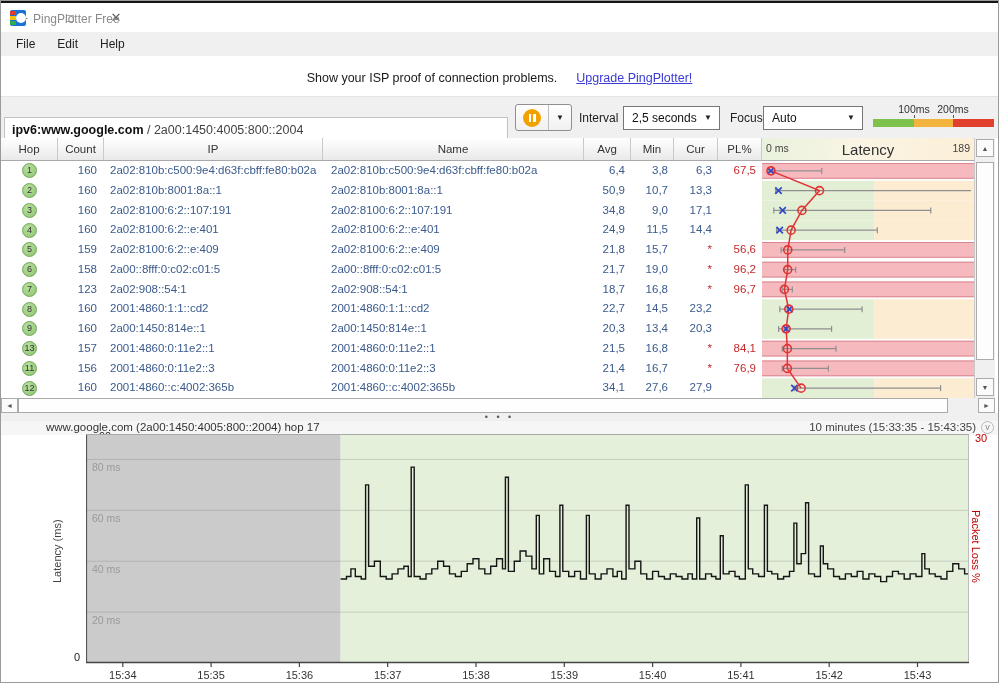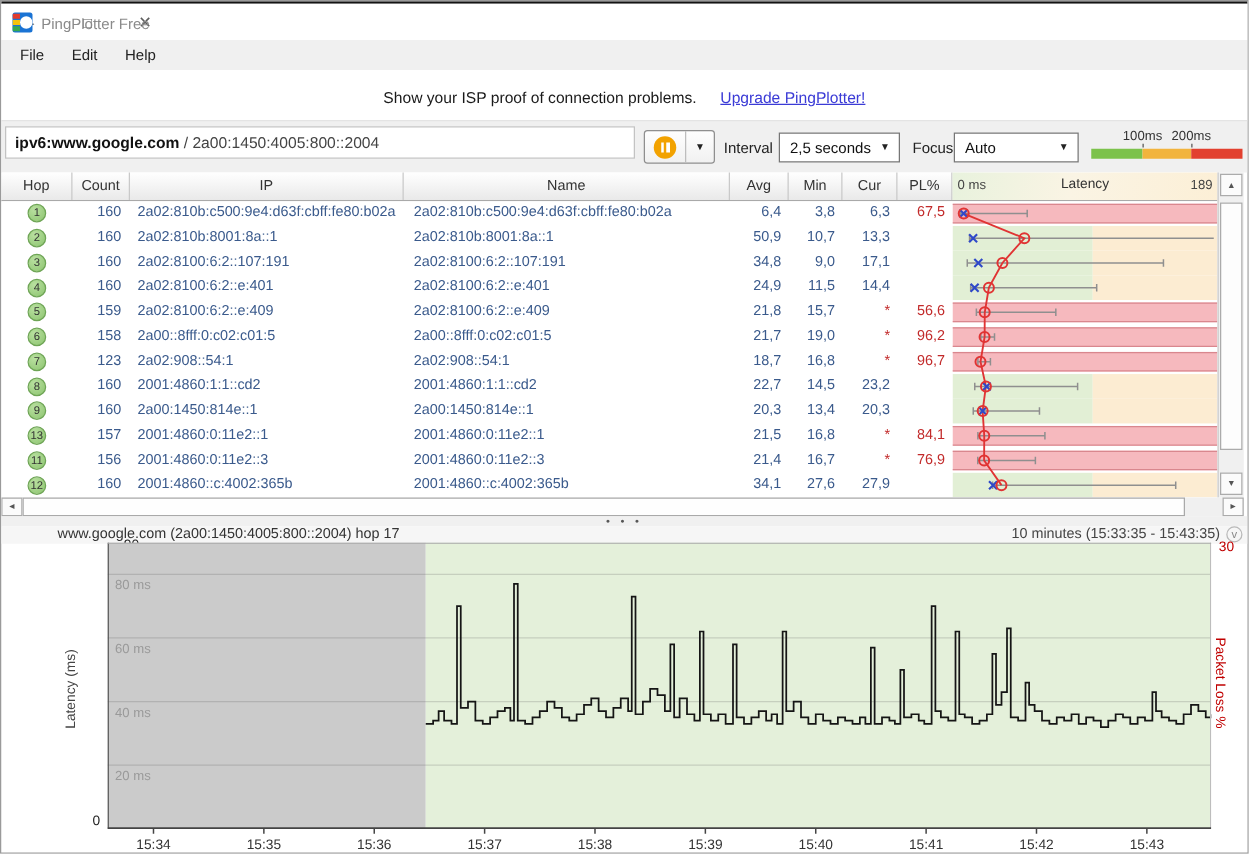--- a/index.html
+++ b/index.html
@@ -23,42 +23,42 @@
   
   .menubar { left:0; top:31px; width:997px; height:24px; background:#f0f0f0; display:flex; align-items:center; padding-left:4px; }
   .menuitem { padding:3px 11px; font-size:12px; color:#222; }
 
   
   .banner { left:0; top:55px; width:997px; height:40px; background:#fff; text-align:center; padding-top:15px; font-size:12.5px; color:#1a1a1a; }
   .banner a { color:#3b3bd6; text-decoration:underline; margin-left:19px; cursor:pointer; }
 
   
   .ctrlbar { left:0; top:95px; width:997px; height:42px; background:#f0f0f0; border-top:1px solid #e4e4e4; }
-  .target { left:3px; top:4px; width:504px; height:26px; background:#fff; border:1px solid #c3c3c3; line-height:24px; padding-left:7px; font-size:12.5px; color:#444; white-space:pre; }
+  .target { left:3px; top:20px; width:504px; height:26px; background:#fff; border:1px solid #c3c3c3; line-height:24px; padding-left:7px; font-size:12.5px; color:#444; white-space:pre; }
   .target b { color:#111; }
   .pausebtn { left:514px; top:7px; width:57px; height:27px; background:linear-gradient(#fefefe,#f1f1f1); border:1px solid #8f8f8f; border-radius:3px; display:flex; }
   .pauseseg { width:33px; height:100%; display:flex; align-items:center; justify-content:center; border-right:1px solid #bdbdbd; }
   .pausecirc { width:18px; height:18px; background:#f2a200; border-radius:50%; position:relative; }
   .pausecirc::before, .pausecirc::after { content:""; position:absolute; top:5px; width:2.5px; height:8px; background:#fff; }
   .pausecirc::before { left:5.5px; } .pausecirc::after { left:10px; }
   .caretseg { flex:1; display:flex; align-items:center; justify-content:center; font-size:8px; color:#222; }
   .ctl-label { top:14px; font-size:12px; color:#222; }
   .select { top:9px; height:24px; background:#fff; border:1px solid #767676; font-size:12px; color:#111; line-height:22px; padding-left:8px; position:absolute; }
   .select .sel-caret { position:absolute; right:7px; top:0; line-height:22px; font-size:8px; color:#222; }
   .legend { left:872px; top:6px; width:121px; height:26px; }
   .legend .lbl { position:absolute; top:0; font-size:10.5px; color:#333; transform:translateX(-50%); }
   .legend .tick { position:absolute; top:12px; width:1px; height:3px; background:#555; }
   .legbar { position:absolute; top:16px; left:0; width:121px; height:8px; display:flex; }
 
   
   .thead { left:0; top:137px; width:973px; height:23px; background:linear-gradient(#ffffff,#e9e9e9); border-bottom:1px solid #a9a9a9; display:grid; grid-template-columns:57px 46px 219px 261px 47px 43px 44px 44px 212px; font-size:11.5px; color:#333; }
   .thcell { display:flex; align-items:center; justify-content:center; border-right:1px solid #c9c9c9; height:100%; }
   .thlat { position:relative; background:linear-gradient(100deg,#e8f2dd 0%,#faf4e4 45%,#fcefd6 100%); border-right:none; }
   .thlat .l { position:absolute; left:4px; top:4px; font-size:10.5px; color:#444; }
-  .thlat .c { position:absolute; left:0; right:0; top:3px; text-align:center; font-size:11px; color:#333; }
+  .thlat .c { position:absolute; left:0; right:0; top:3px; text-align:center; font-size:15px; color:#333; }
   .thlat .r { position:absolute; right:4px; top:4px; font-size:10.5px; color:#444; }
   .tbody { left:0; top:160px; width:973px; height:237px; background:#fff; }
   .trow { display:grid; grid-template-columns:57px 46px 219px 261px 47px 43px 44px 44px 212px; height:19.75px; font-size:11.5px; color:#3a5a8c; line-height:19.75px; }
   .c-hop { display:flex; align-items:center; justify-content:center; }
   .hopbadge { width:15px; height:15px; border-radius:50%; background:radial-gradient(circle at 35% 30%, #b9e0a0, #8cc46f); border:1px solid #6fa556; font-size:9px; color:#333; display:flex; align-items:center; justify-content:center; line-height:1; }
   .c-count { text-align:right; padding-right:7px; }
   .c-ip { padding-left:6px; overflow:hidden; white-space:nowrap; }
   .c-name { padding-left:8px; overflow:hidden; white-space:nowrap; }
   .c-num { text-align:right; padding-right:6px; }
   .red { color:#c22a2a; }

